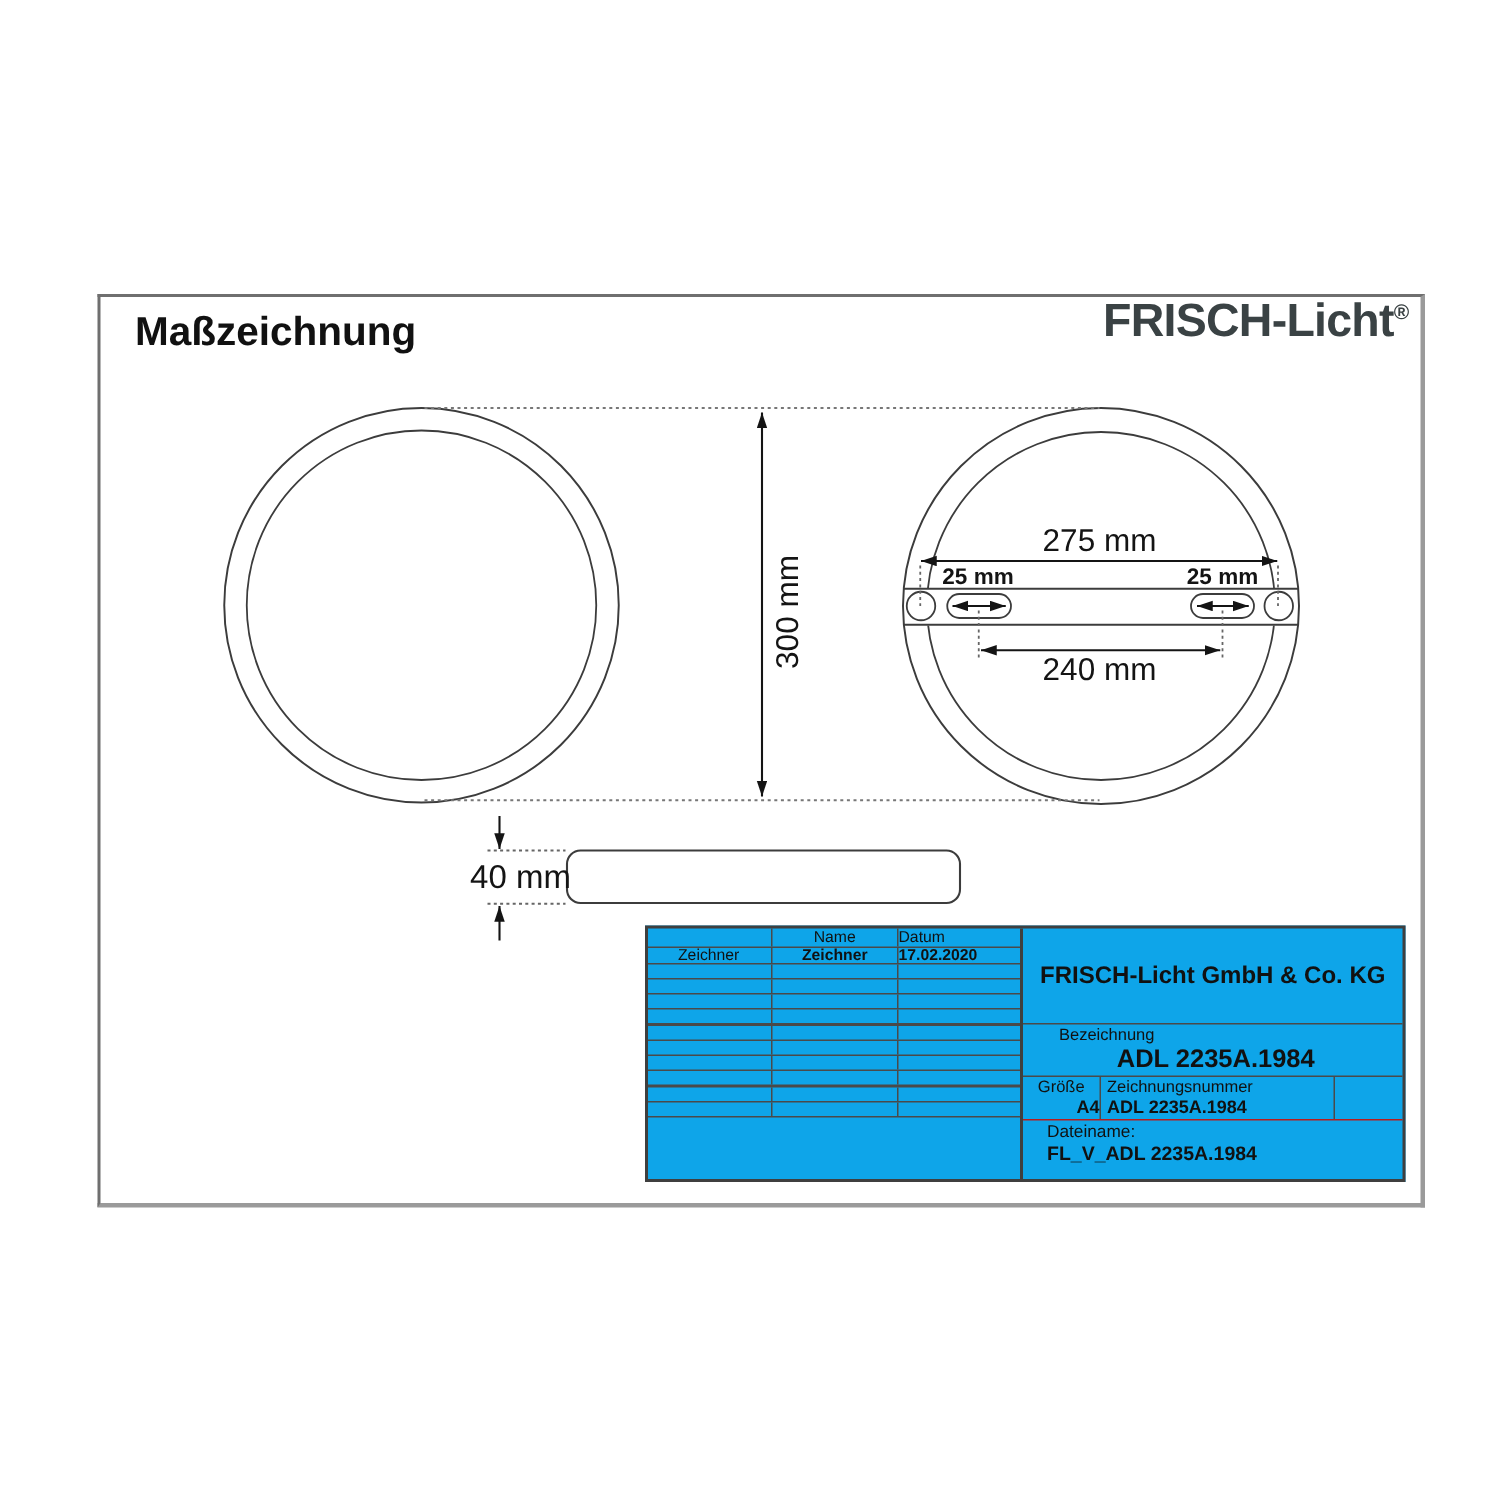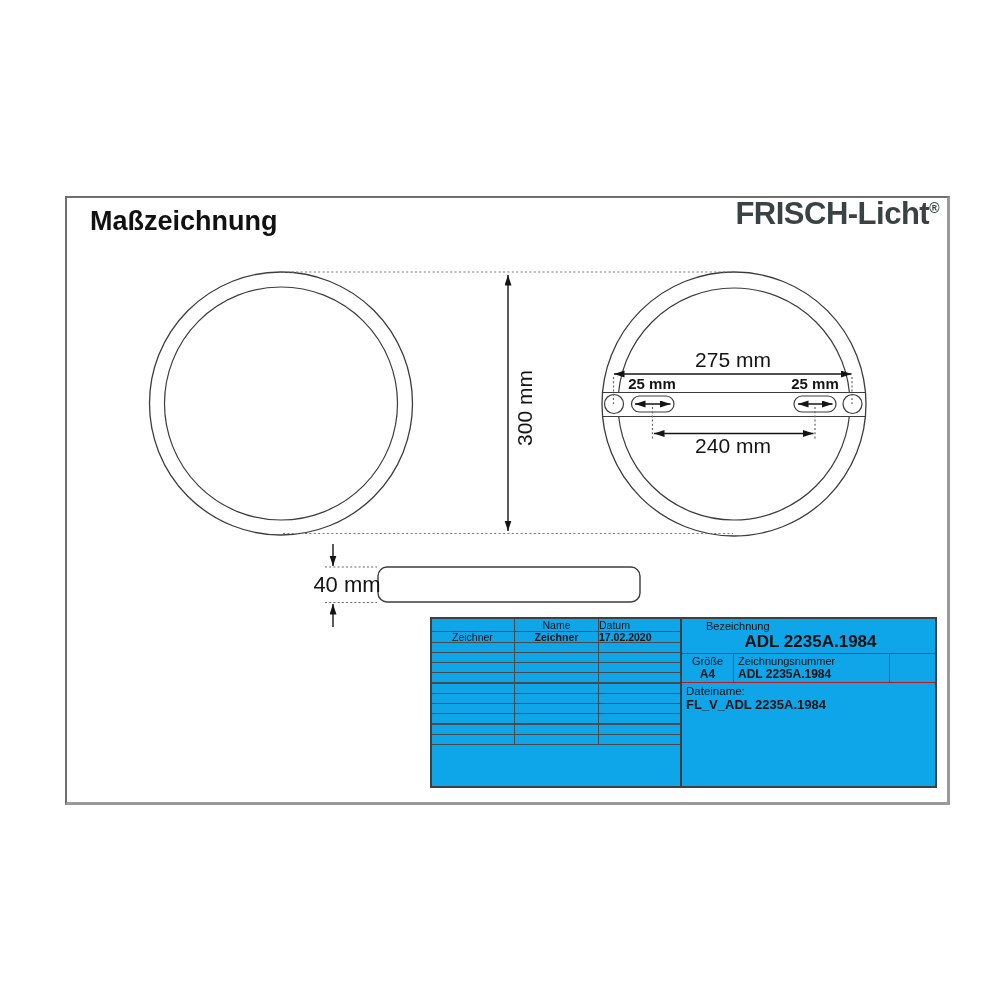--- a/index.html
+++ b/index.html
@@ -48,25 +48,25 @@
   .tb-footer { height:41px; }
   .tb-right { flex:1; display:flex; flex-direction:column; }
   .tb-company { height:64px; border-bottom:1px solid #4a4a4a; display:flex; align-items:center; justify-content:center;
                 font-size:16px; font-weight:bold; white-space:nowrap; }
   .tb-bez { height:35px; border-bottom:1px solid #4a4a4a; padding:1px 0 0 4px; }
   .tb-bez .lbl { font-size:11px; line-height:12px;padding-left:20px; }
   .tb-bez .val { font-size:17px; font-weight:bold; text-align:center; line-height:19px; }
   .tb-size-row { height:29px; border-bottom:1px solid #b91c1c; display:flex; }
   .tb-size { width:52px; border-right:1px solid #4a4a4a; text-align:center; padding-top:1px; }
   .tb-size .lbl, .tb-drawno .lbl { font-size:11px; line-height:13px; }
-  .tb-size .val { font-size:12px; font-weight:bold; line-height:13px; }
+  .tb-size .val { font-size:12px; font-weight:bold; line-height:13px;text-align:right; }
   .tb-drawno { width:156px; border-right:1px solid #4a4a4a; padding:1px 0 0 4px; }
   .tb-drawno .val { font-size:12px; font-weight:bold; line-height:13px; }
   .tb-size-empty { flex:1; }
-  .tb-file { flex:1; padding:2px 0 0 4px; }
+  .tb-file { flex:1; padding:2px 0 0 4px;margin-left:12px; }
   .tb-file .lbl { font-size:11.5px; line-height:13px; }
   .tb-file .val { font-size:13px; font-weight:bold; line-height:14px; }
 </style>
 </head>
 <body>
 
 <div id="page">
 
   <div id="frame"></div>
 
@@ -202,20 +202,21 @@
         </div>
       <div class="tb-row er">
           <div class="tb-c1"></div>
           <div class="tb-c2"></div>
           <div class="tb-c3"></div>
         </div>
       <div class="tb-footer"></div>
     </div>
 
     <div class="tb-right">
+      <div class="tb-company">FRISCH-Licht GmbH &amp; Co. KG</div>
       <div class="tb-bez">
         <div class="lbl">Bezeichnung</div>
         <div class="val">ADL 2235A.1984</div>
       </div>
       <div class="tb-size-row">
         <div class="tb-size">
           <div class="lbl">Größe</div>
           <div class="val">A4</div>
         </div>
         <div class="tb-drawno">

